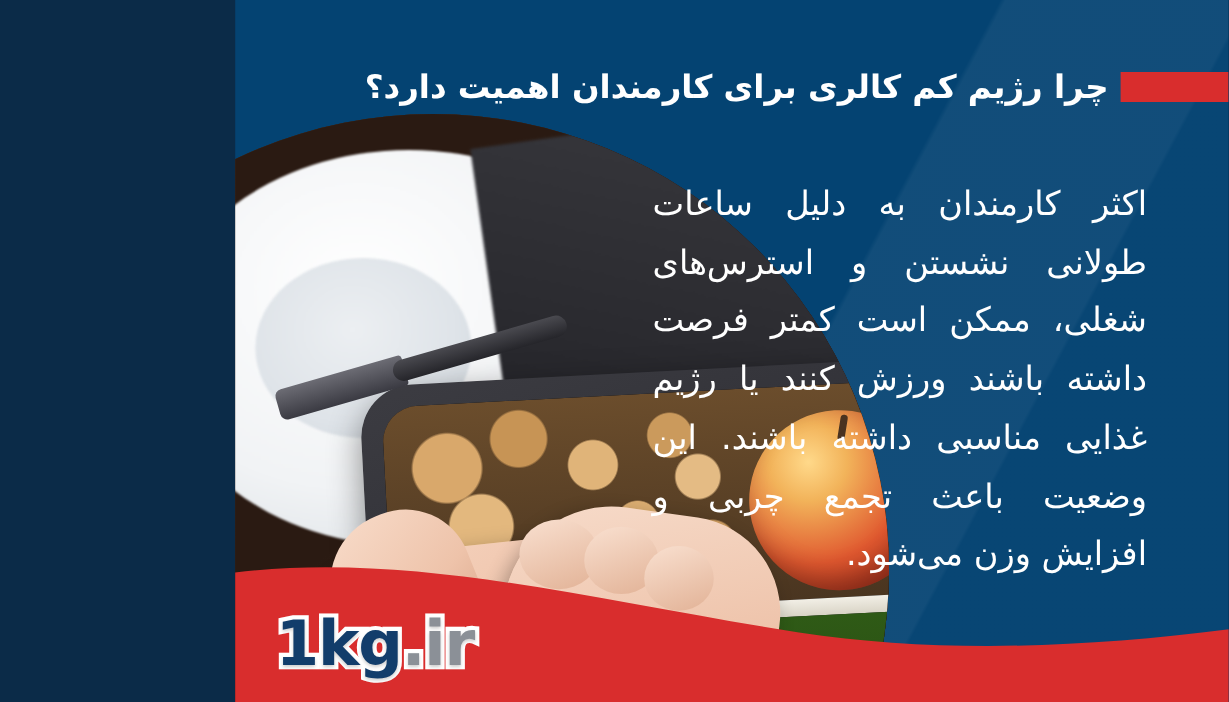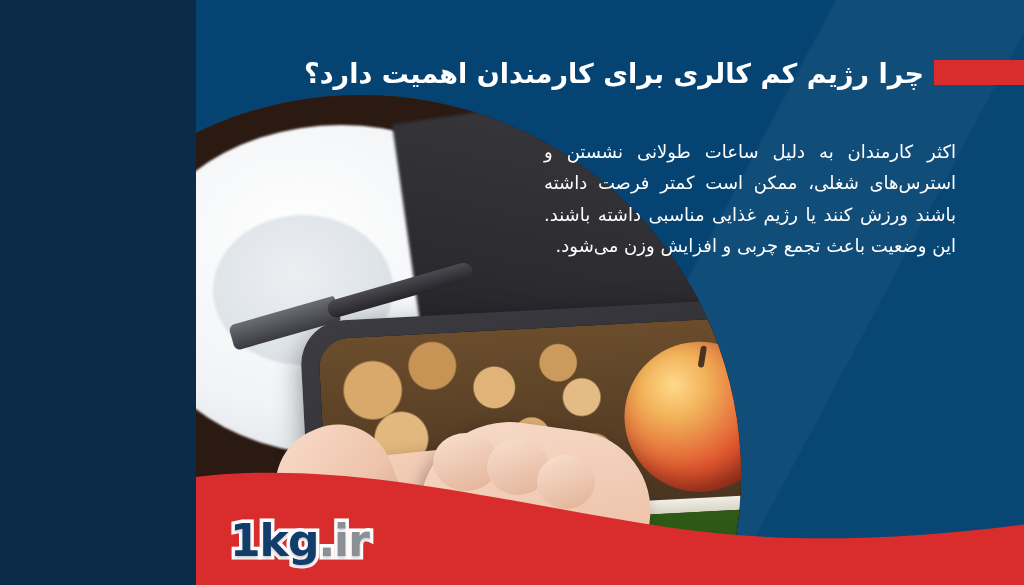--- a/index.html
+++ b/index.html
@@ -51,21 +51,21 @@
     white-space:nowrap;
     z-index:6;
   }
 
   
   .body-text{
     position:absolute;
     top:118px;right:68px;
     width:412px;
     color:#ffffff;
-    font-size:18px;
+    font-size:28px;
     line-height:1.74;
     text-align:justify;
     text-align-last:right;
     font-weight:500;
     z-index:6;
   }
 
   
   .photo-wrap{
     position:absolute;
@@ -253,21 +253,21 @@
     z-index:7;
   }
 
   
   .logo{
     position:absolute;
     left:34px;bottom:22px;
     z-index:9;
     direction:ltr;
     font-family:"DejaVu Sans","Liberation Sans",sans-serif;
-    font-size:44px;
+    font-size:52px;
     font-weight:bold;
     letter-spacing:-1px;
     line-height:1;
     -webkit-text-stroke:7px #ffffff;
     paint-order:stroke fill;
     text-shadow:0 2px 3px rgba(0,0,0,.2);
   }
   .logo .part-a{color:#123d6b;}
   .logo .part-b{color:#8b9097;}
 

